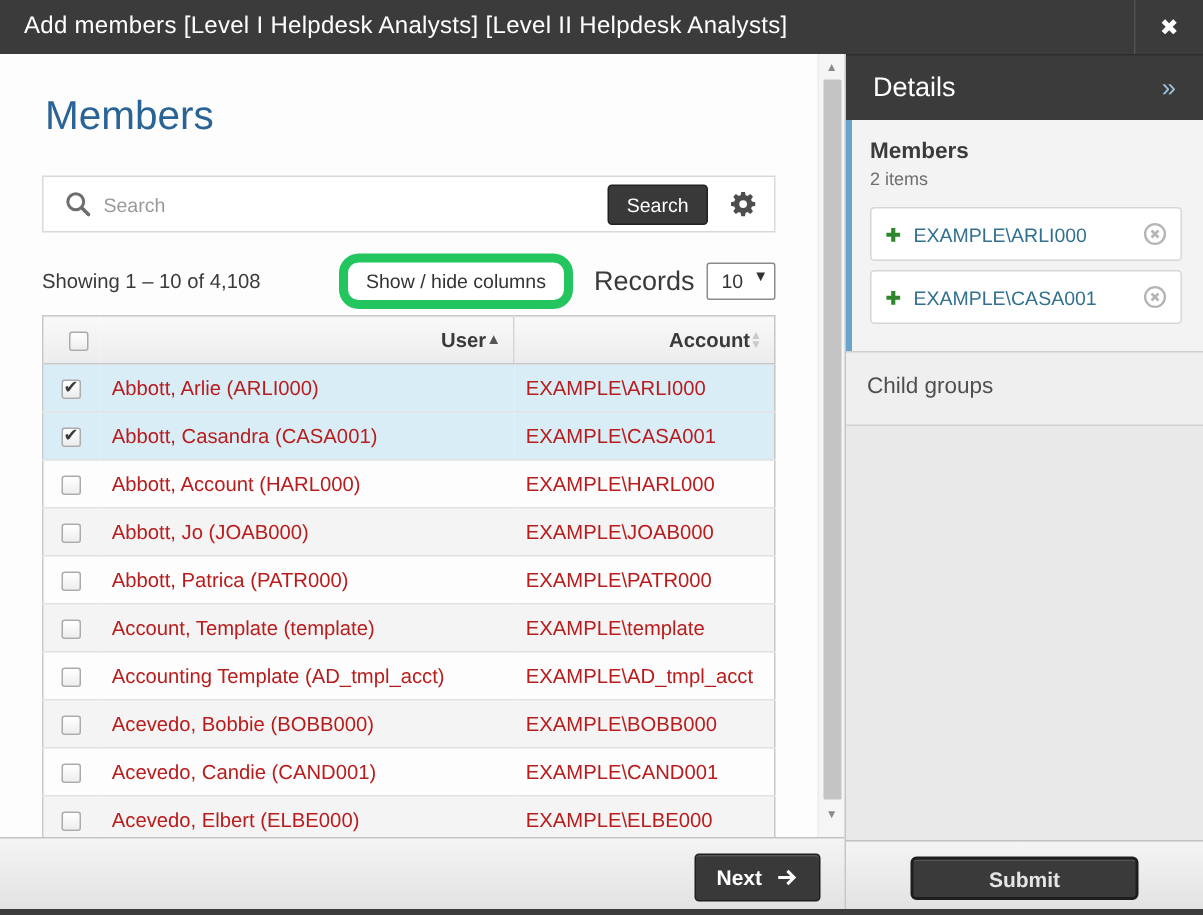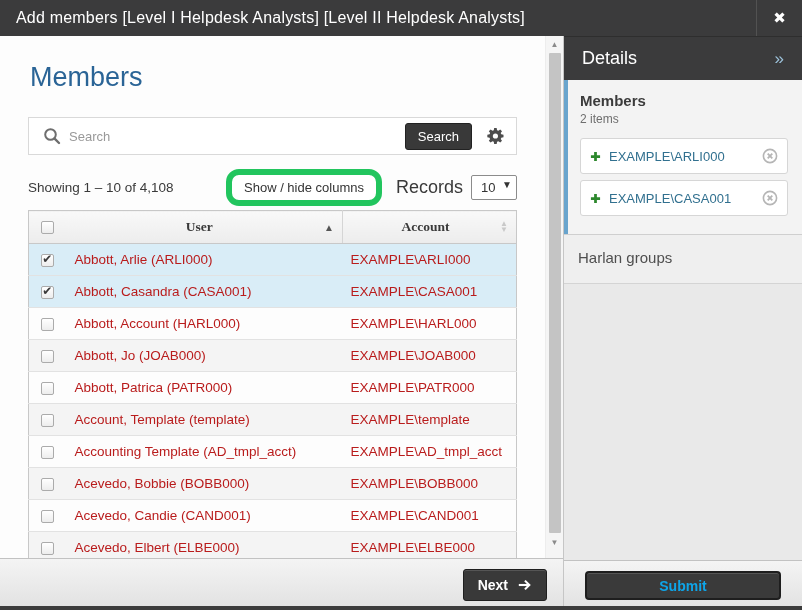--- a/index.html
+++ b/index.html
@@ -37,21 +37,21 @@
               font-size:13px; padding:5px 12px; margin-right:14px; cursor:pointer; }
   .records-label { font-size:18px; color:#3a3a3a; margin-right:8px; }
   .select-wrap { position:relative; }
   .records-select { appearance:none; -webkit-appearance:none; border:1px solid #8c8c8c; background:#fff;
                     border-radius:2px; font-size:13px; color:#333; padding:3px 20px 3px 9px; height:25px; cursor:pointer; }
   .select-arrow { position:absolute; right:5px; top:4px; font-size:10px; color:#333; pointer-events:none; }
 
   
   table.users { width:100%; border-collapse:collapse; border:1px solid #c8c8c8; font-size:13.5px; }
   table.users thead th { background:linear-gradient(#f9f9f9,#ececec); border-bottom:1px solid #c8c8c8;
-        text-align:center; font-weight:bold; color:#3a3a3a; padding:8px 8px;font-family:Liberation Serif, serif; }
+        text-align:right; font-weight:bold; color:#3a3a3a; padding:8px 8px; }
   th.cb-col, td.cb-col { width:38px; text-align:center; padding:8px 0; }
   th.account-col { width:174px; border-left:1px solid #d5d5d5; }
   th .th-flex { display:flex; align-items:center; }
   th .th-label { flex:1; }
   .sort-asc { font-size:10px; color:#555; }
   .sort-both { display:inline-flex; flex-direction:column; line-height:6px; font-size:8px; color:#c9c9c9; }
   tbody td { padding:7px 8px; color:#b91c1c; border-top:1px solid #e2e2e2; }
   tbody tr:nth-child(even) { background:#f4f4f4; }
   tbody tr.selected { background:#d9edf7; }
   tbody tr { cursor:pointer; }
@@ -96,21 +96,21 @@
   .childgroups-label { font-size:15px; color:#4f4f4f; }
   .right-spacer { flex:1; background:#e9e9e9; border-top:1px solid #d4d4d4; }
 
   .notes-section { border-top:1px solid #cfcfcf; background:#efefef; padding:12px 22px 12px 12px; }
   .notes-label { font-size:13.5px; color:#333; margin-bottom:6px; }
   .notes-textarea { width:100%; height:44px; border:1px solid #919191; background:#fff; resize:none;
                     font-family:"Liberation Sans",sans-serif; font-size:13px; padding:4px; }
 
   .right-footer { height:50px; border-top:1px solid #c2c2c2; background:linear-gradient(#f4f4f4,#e1e1e1);
                   display:flex; align-items:center; justify-content:center; }
-  .submit-btn { background:#3a3a3a; color:#0ea5e9; border:2px solid #1e1e1e; border-radius:4px; width:196px;
+  .submit-btn { background:#3a3a3a; color:#e5e5e5; border:2px solid #1e1e1e; border-radius:4px; width:152px;
                 height:29px; font-size:14px; font-weight:bold; cursor:pointer; box-shadow:inset 0 1px 0 #555; }
 
   .bottom-strip { position:absolute; left:0; bottom:0; width:100%; height:4px; background:#3c3c3c; }
 </style>
 </head>
 <body>
 
 <div>
 
   <div class="titlebar">
@@ -279,21 +279,21 @@
           </svg>
           <span class="member-name">EXAMPLE\CASA001</span>
           <svg class="remove-icon" viewBox="0 0 16 16">
             <circle cx="8" cy="8" r="6.6" fill="none" stroke="#b5b5b5" stroke-width="1.6"></circle>
             <path d="M5.7 5.7 L10.3 10.3 M10.3 5.7 L5.7 10.3" stroke="#b5b5b5" stroke-width="1.8"></path>
           </svg>
         </div>
       </div>
 
       <div class="childgroups-section">
-        <span class="childgroups-label">Harlan groups</span>
+        <span class="childgroups-label">Child groups</span>
       </div>
 
       <div class="right-spacer"></div>
 
 
       <div class="right-footer">
         <button class="submit-btn">Submit</button>
       </div>
     </div>
   </div>

